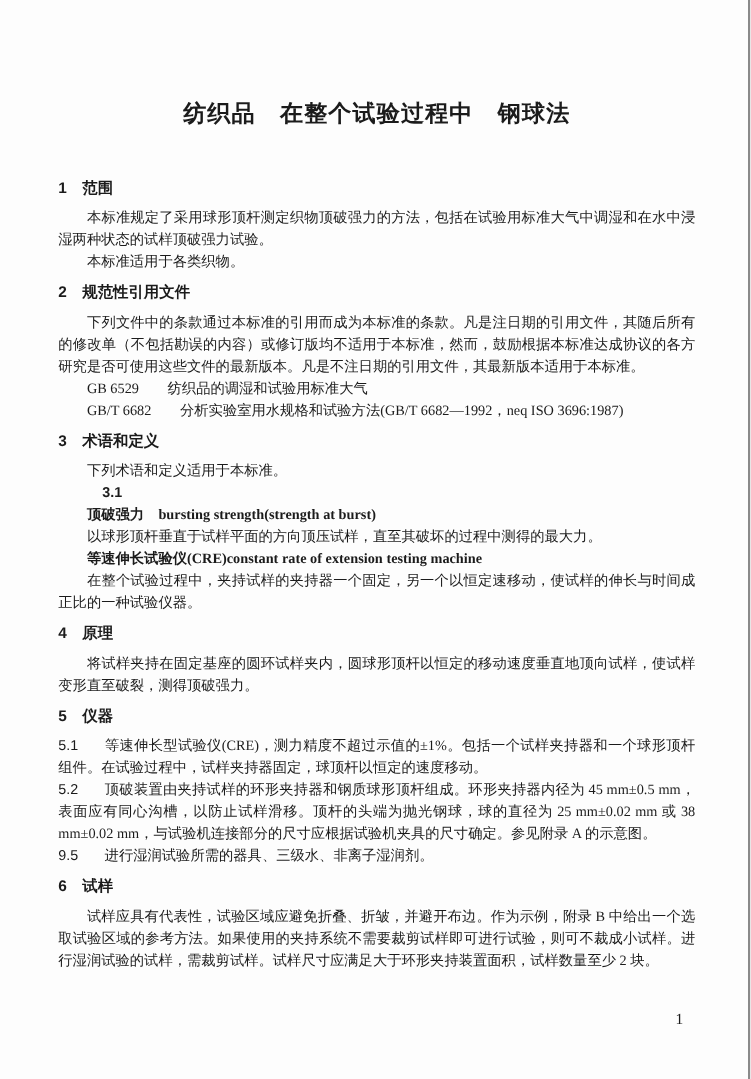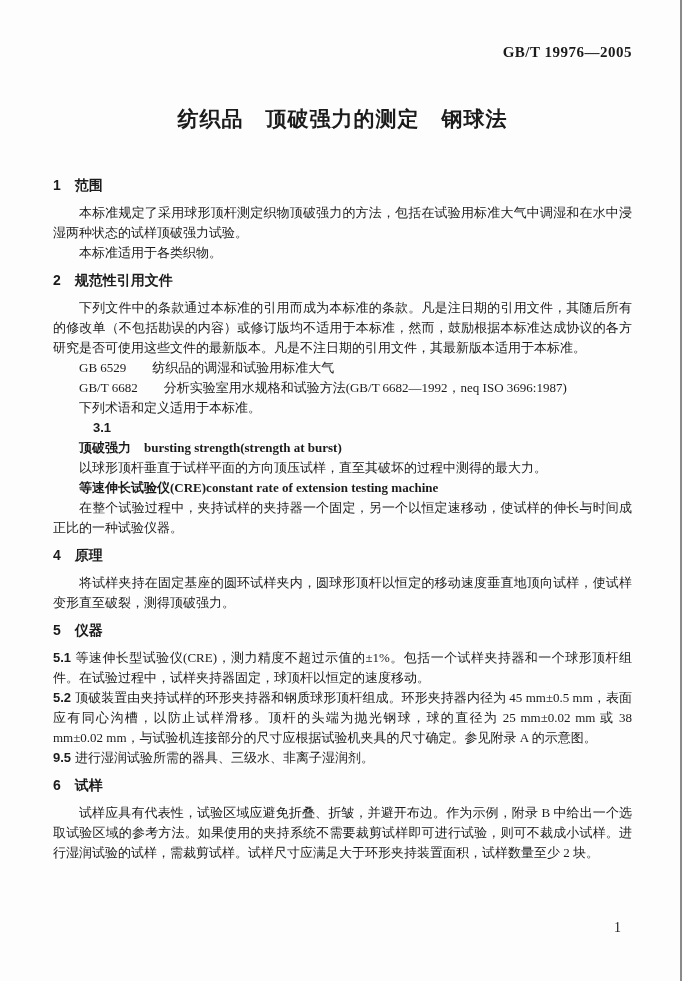--- a/index.html
+++ b/index.html
@@ -37,53 +37,53 @@
   p{margin:0;font-size:13px;line-height:20px;text-align:justify;}
   .indent{text-indent:2em;}
   .term-num{
     font-weight:700;
     font-family:"Liberation Sans","DejaVu Sans",sans-serif;
     margin-left:40px;
   }
   .term-name{font-weight:700;text-indent:2em;font-family:Liberation Serif, serif;}
   .clause-num{
     font-family:"Liberation Sans","DejaVu Sans",sans-serif;
-    font-weight:700;margin-right:4px;
+    font-weight:400;margin-right:24px;
   }
   .page-number{
     position:absolute;top:920px;right:62px;
     font-size:14px;line-height:16px;
   }
 </style>
 </head>
 <body>
 
 <div class="page">
   <div class="scan-right"></div>
 
   <div class="content">
 
-    <div class="std-code">GB/T 19976—2005</div>
 
-    <h1 class="doc-title">纺织品　顶破强力的测定　钢球法</h1>
+    <h1 class="doc-title">纺织品　在整个试验过程中　钢球法</h1>
 
     <section>
       <h2 class="sec-h first">1　范围</h2>
       <p class="indent">本标准规定了采用球形顶杆测定织物顶破强力的方法，包括在试验用标准大气中调湿和在水中浸湿两种状态的试样顶破强力试验。</p>
       <p class="indent">本标准适用于各类织物。</p>
     </section>
 
     <section>
       <h2 class="sec-h">2　规范性引用文件</h2>
       <p class="indent">下列文件中的条款通过本标准的引用而成为本标准的条款。凡是注日期的引用文件，其随后所有的修改单（不包括勘误的内容）或修订版均不适用于本标准，然而，鼓励根据本标准达成协议的各方研究是否可使用这些文件的最新版本。凡是不注日期的引用文件，其最新版本适用于本标准。</p>
       <p class="indent">GB 6529　　纺织品的调湿和试验用标准大气</p>
       <p class="indent">GB/T 6682　　分析实验室用水规格和试验方法(GB/T 6682—1992，neq ISO 3696:1987)</p>
     </section>
 
     <section>
+      <h2 class="sec-h">3　术语和定义</h2>
       <p class="indent">下列术语和定义适用于本标准。</p>
 
       <div>
         <p class="term-num">3.1</p>
         <p class="term-name">顶破强力　bursting strength(strength at burst)</p>
         <p class="indent">以球形顶杆垂直于试样平面的方向顶压试样，直至其破坏的过程中测得的最大力。</p>
       </div>
 
       <div>
         <p class="term-name">等速伸长试验仪(CRE)constant rate of extension testing machine</p>

